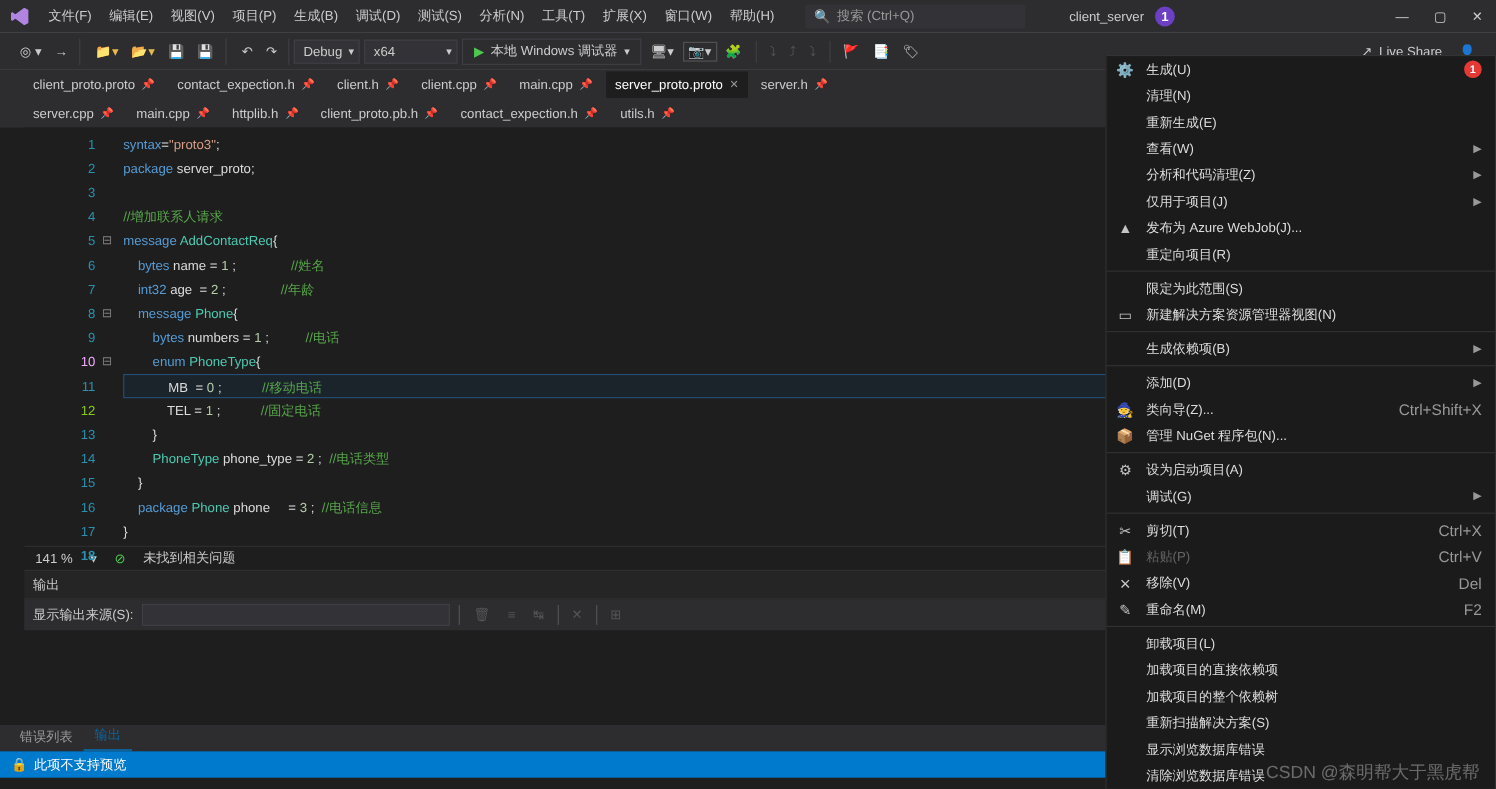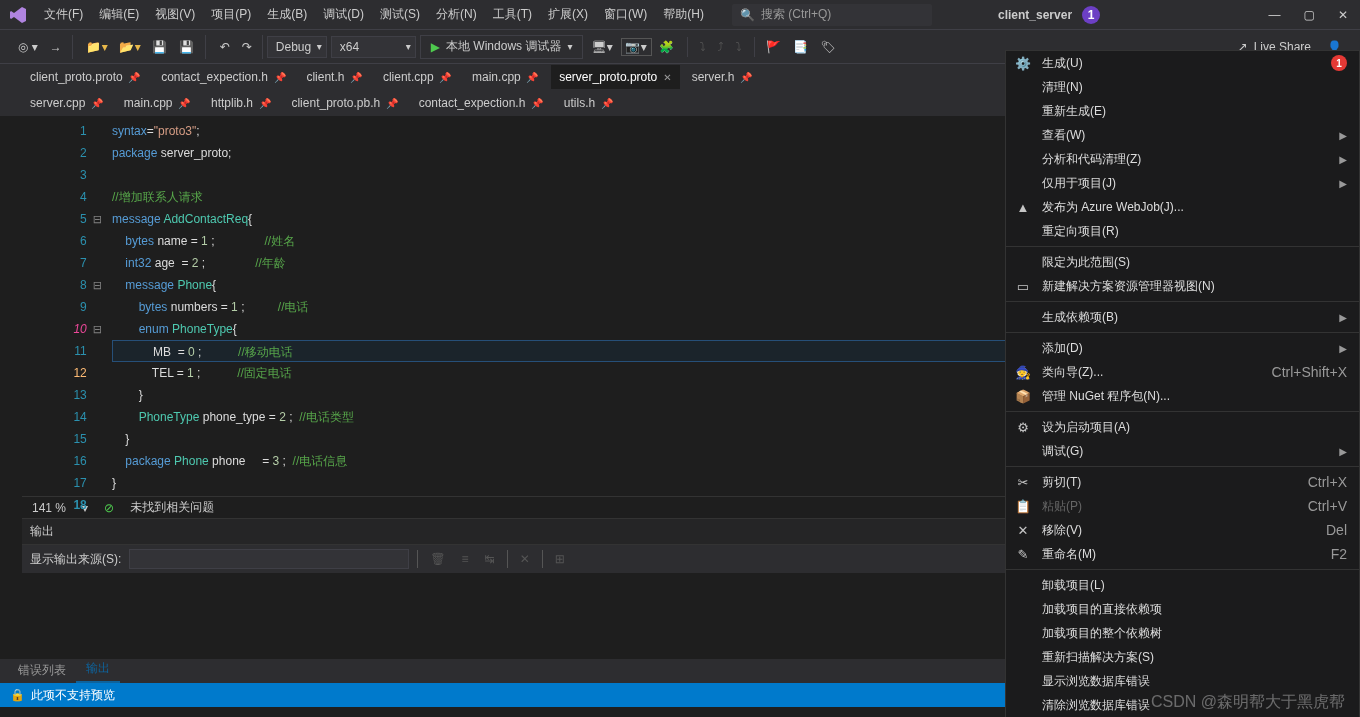--- a/index.html
+++ b/index.html
@@ -109,21 +109,21 @@
       <div class="menu-item">工具(T)</div>
       <div class="menu-item">扩展(X)</div>
       <div class="menu-item">窗口(W)</div>
       <div class="menu-item">帮助(H)</div>
     </div>
   <div class="search-box">
     <span>🔍</span>
     <span>搜索 (Ctrl+Q)</span>
   </div>
   <div class="title-project">
-    <span style="font-weight:700;margin-left:26px;">client_server</span>
+    <span style="font-weight:400;">client_server</span>
     <span class="badge">1</span>
   </div>
   <div class="win-controls">
     <span>—</span>
     <span>▢</span>
     <span>✕</span>
   </div>
 </div>
 
 <div class="toolbar">
@@ -264,29 +264,29 @@
       </div>
       <div class="ln">
         <span style="color:#2b91af;">8</span>
         <span class="fold-icon">⊟</span>
       </div>
       <div class="ln">
         <span style="color:#2b91af;">9</span>
         <span class="fold-icon" style="opacity:0;">⊟</span>
       </div>
       <div class="ln">
-        <span style="color:#ec4899;font-style:italic;">10</span>
+        <span style="color:#f0abfc;">10</span>
         <span class="fold-icon">⊟</span>
       </div>
       <div class="ln">
         <span style="color:#2b91af;">11</span>
         <span class="fold-icon" style="opacity:0;">⊟</span>
       </div>
       <div class="ln">
-        <span style="color:#fdba74;">12</span>
+        <span style="color:#84cc16;">12</span>
         <span class="fold-icon" style="opacity:0;">⊟</span>
       </div>
       <div class="ln">
         <span style="color:#2b91af;">13</span>
         <span class="fold-icon" style="opacity:0;">⊟</span>
       </div>
       <div class="ln">
         <span style="color:#2b91af;">14</span>
         <span class="fold-icon" style="opacity:0;">⊟</span>
       </div>

